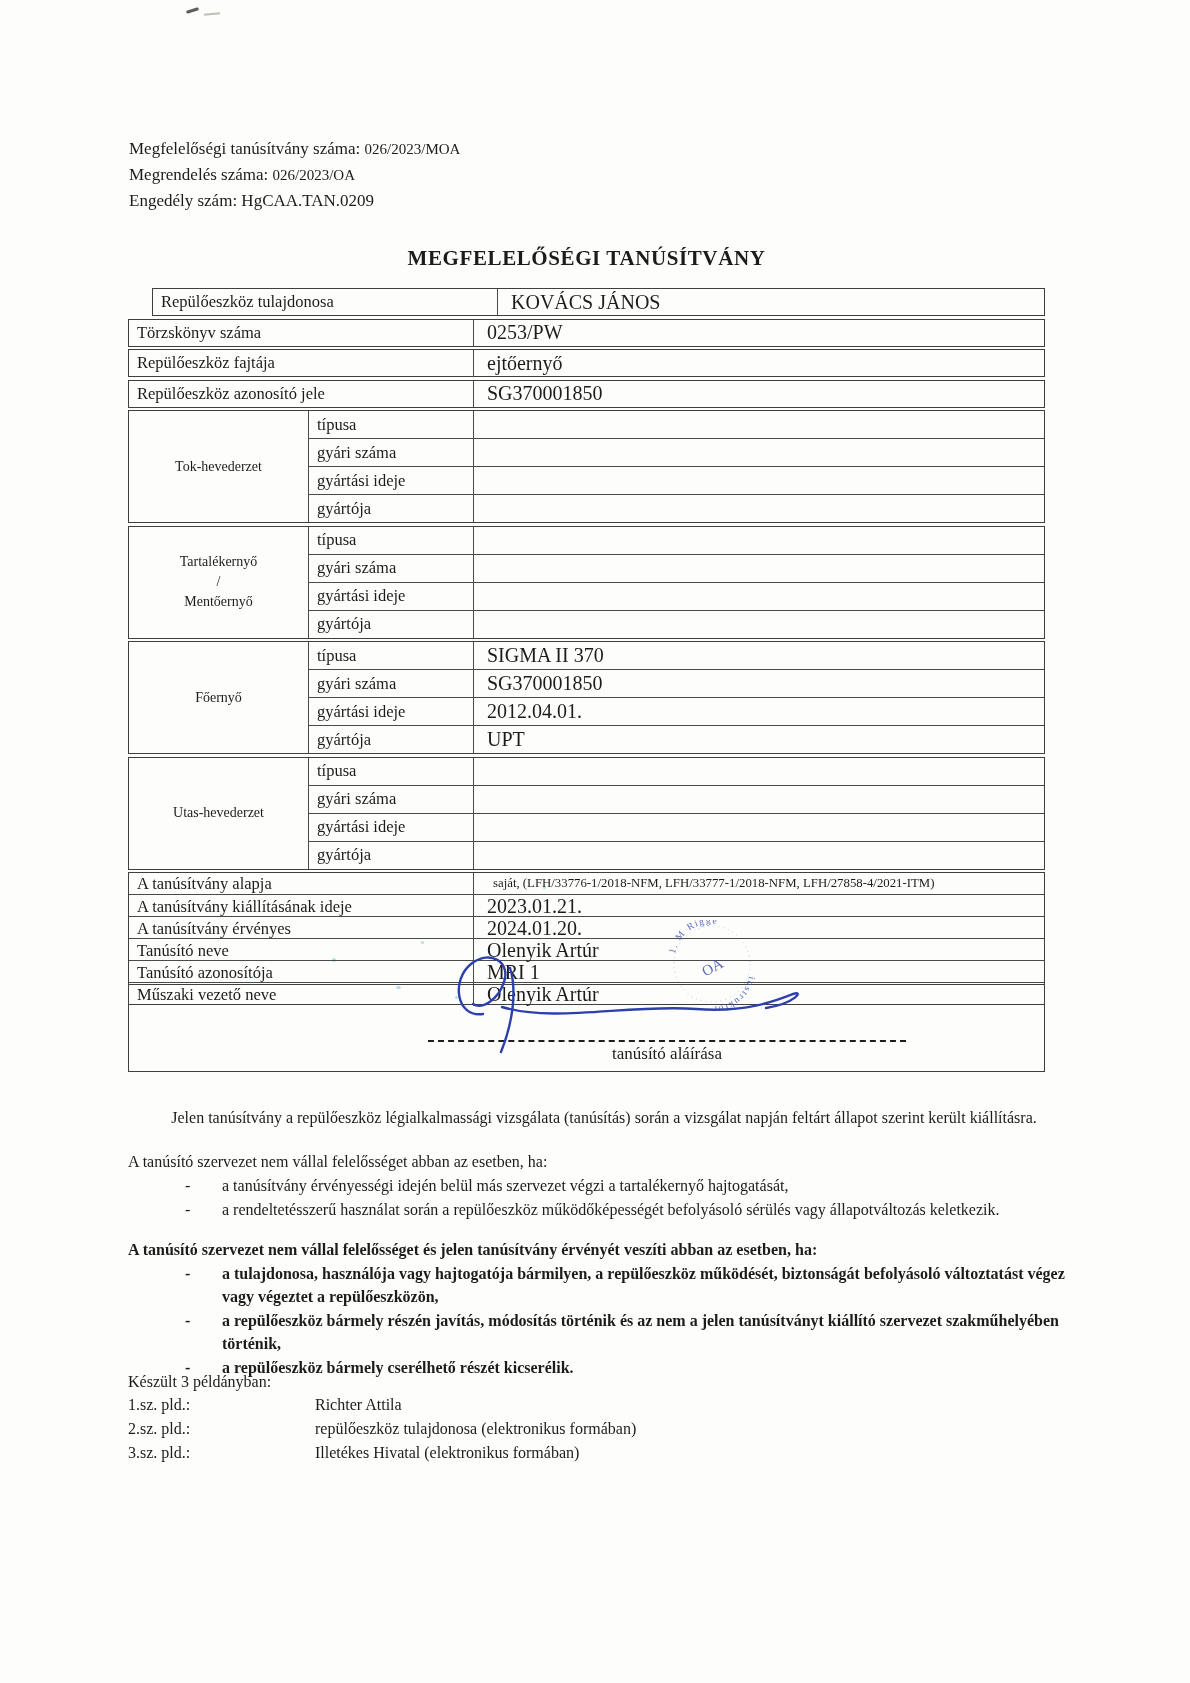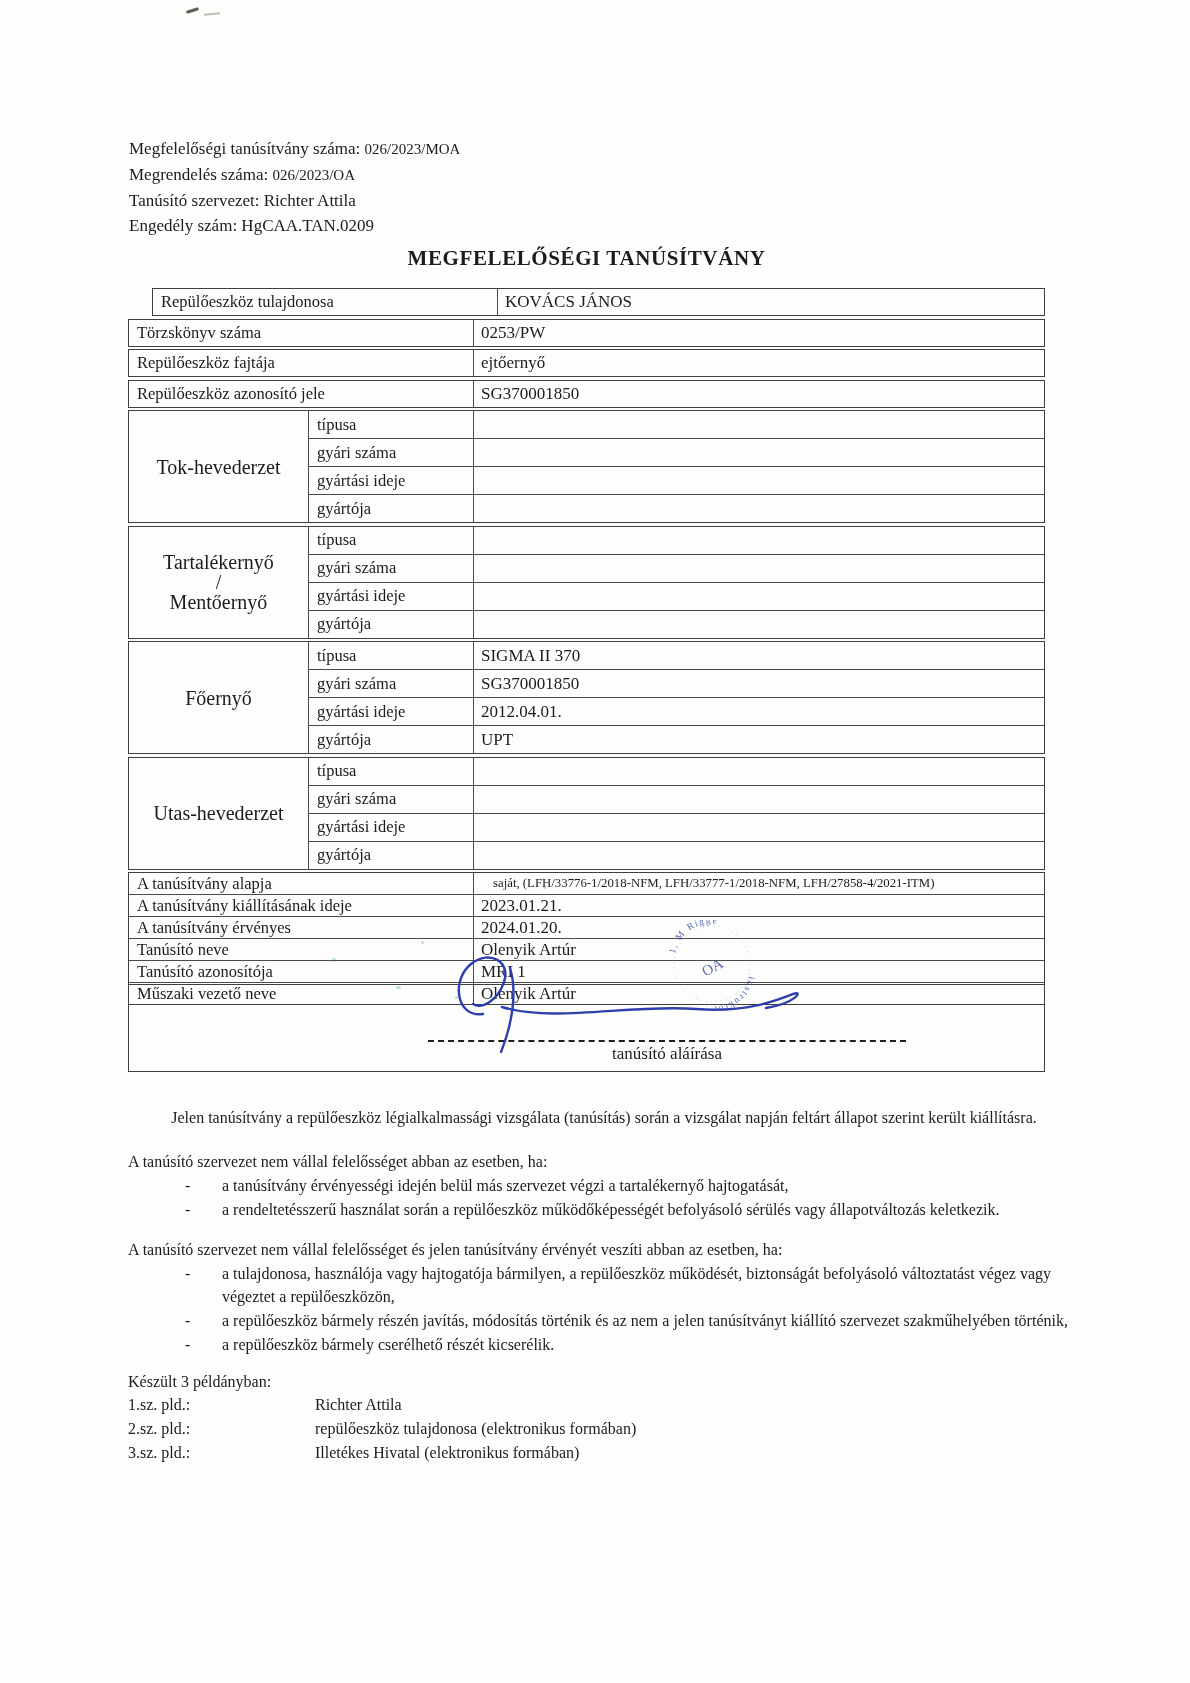--- a/index.html
+++ b/index.html
@@ -26,41 +26,41 @@
   .doc-title{left:128px;top:246px;width:917px;text-align:center;
     font-size:21px;font-weight:bold;letter-spacing:.6px;}
 
   
   .tablewrap{left:128px;top:288px;width:917px;}
   .tbox{border:1.6px solid #3f3f3f;background:transparent;margin-top:2.5px;box-sizing:border-box;}
   .tbox:first-child{margin-top:0;margin-left:24px;}
   .irow{display:grid;grid-template-columns:344px 1fr;height:26px;align-items:center;}
   .grp{display:flex;}
   .gname{width:180px;border-right:1.2px solid #4a4a4a;display:flex;align-items:center;
-    justify-content:center;text-align:center;white-space:pre-line;font-size:20px;line-height:20px;box-sizing:border-box;}
+    justify-content:center;text-align:center;white-space:pre-line;font-size:14px;line-height:20px;box-sizing:border-box;}
   .gsub{flex:1;}
   .grow{display:grid;grid-template-columns:164px 1fr;height:27px;align-items:center;}
   .grow + .grow{border-top:1.2px solid #4a4a4a;}
   .frow{display:grid;grid-template-columns:344px 1fr;height:21px;align-items:center;}
   .frow + .frow{border-top:1.2px solid #4a4a4a;}
   .cell{padding:0 8px;font-size:16.5px;white-space:nowrap;overflow:visible;}
-  .cell.value{border-left:1.2px solid #4a4a4a;height:100%;display:flex;align-items:center;padding-left:7px;font-size:17px;}
+  .cell.value{border-left:1.2px solid #4a4a4a;height:100%;display:flex;align-items:center;padding-left:13px;font-size:20px;}
   .cell.small-val{font-size:12.8px;padding-left:19px;}
 
   
   .sigbox{left:128px;top:984px;width:917px;height:88px;border:1.6px solid #3f3f3f;box-sizing:border-box;}
   .sigline{left:428px;top:1040px;width:478px;border-top:2.6px dashed #1e1e1e;}
   .sigcaption{left:428px;top:1044px;width:478px;text-align:center;font-size:17px;}
   .sig-svg{left:438px;top:952px;width:372px;height:100px;overflow:visible;}
   .stamp-svg{left:666px;top:920px;width:92px;height:94px;opacity:.85;}
 
   
   .para{left:128px;width:952px;font-size:16px;line-height:23px;}
   .p1{top:1106px;text-align:center;}
-  .b2{top:1150px;} .b3{top:1238px;}
+  .b2{top:1150px;} .b3{top:1238px;font-weight:bold;}
   .bullet{display:flex;margin-top:1px;}
   .bullet .dash{margin-left:57px;width:37px;flex:none;}
   .bullet .btxt{flex:1;}
   .copies{top:1370px;}
   .copyrow{display:flex;line-height:24px;}
   .copyrow .cno{width:187px;flex:none;}
 </style>
 </head>
 <body>
 
@@ -70,21 +70,20 @@
 <div class="abs speck sp2"></div>
 <div class="abs speck sp3"></div>
 <div class="abs speck sp4"></div>
 <div class="abs speck sp5"></div>
 <div class="abs speck sp6"></div>
 <div class="abs speck sp7"></div>
 
 <div class="abs doc-header">
   <div><span>Megfelelőségi tanúsítvány száma: </span><span class="val-big">026/2023/MOA</span></div>
   <div><span>Megrendelés száma: </span><span class="val-big">026/2023/OA</span></div>
-  <div><span>Tanúsító szervezet: </span><span>Richter Attila</span></div>
   <div><span>Engedély szám: </span><span>HgCAA.TAN.0209</span></div>
 </div>
 
 <div class="abs doc-title">MEGFELELŐSÉGI TANÚSÍTVÁNY</div>
 
 <div class="abs tablewrap">
 
   <div class="tbox">
       <div class="irow">
     <div class="cell">Repülőeszköz tulajdonosa</div>

